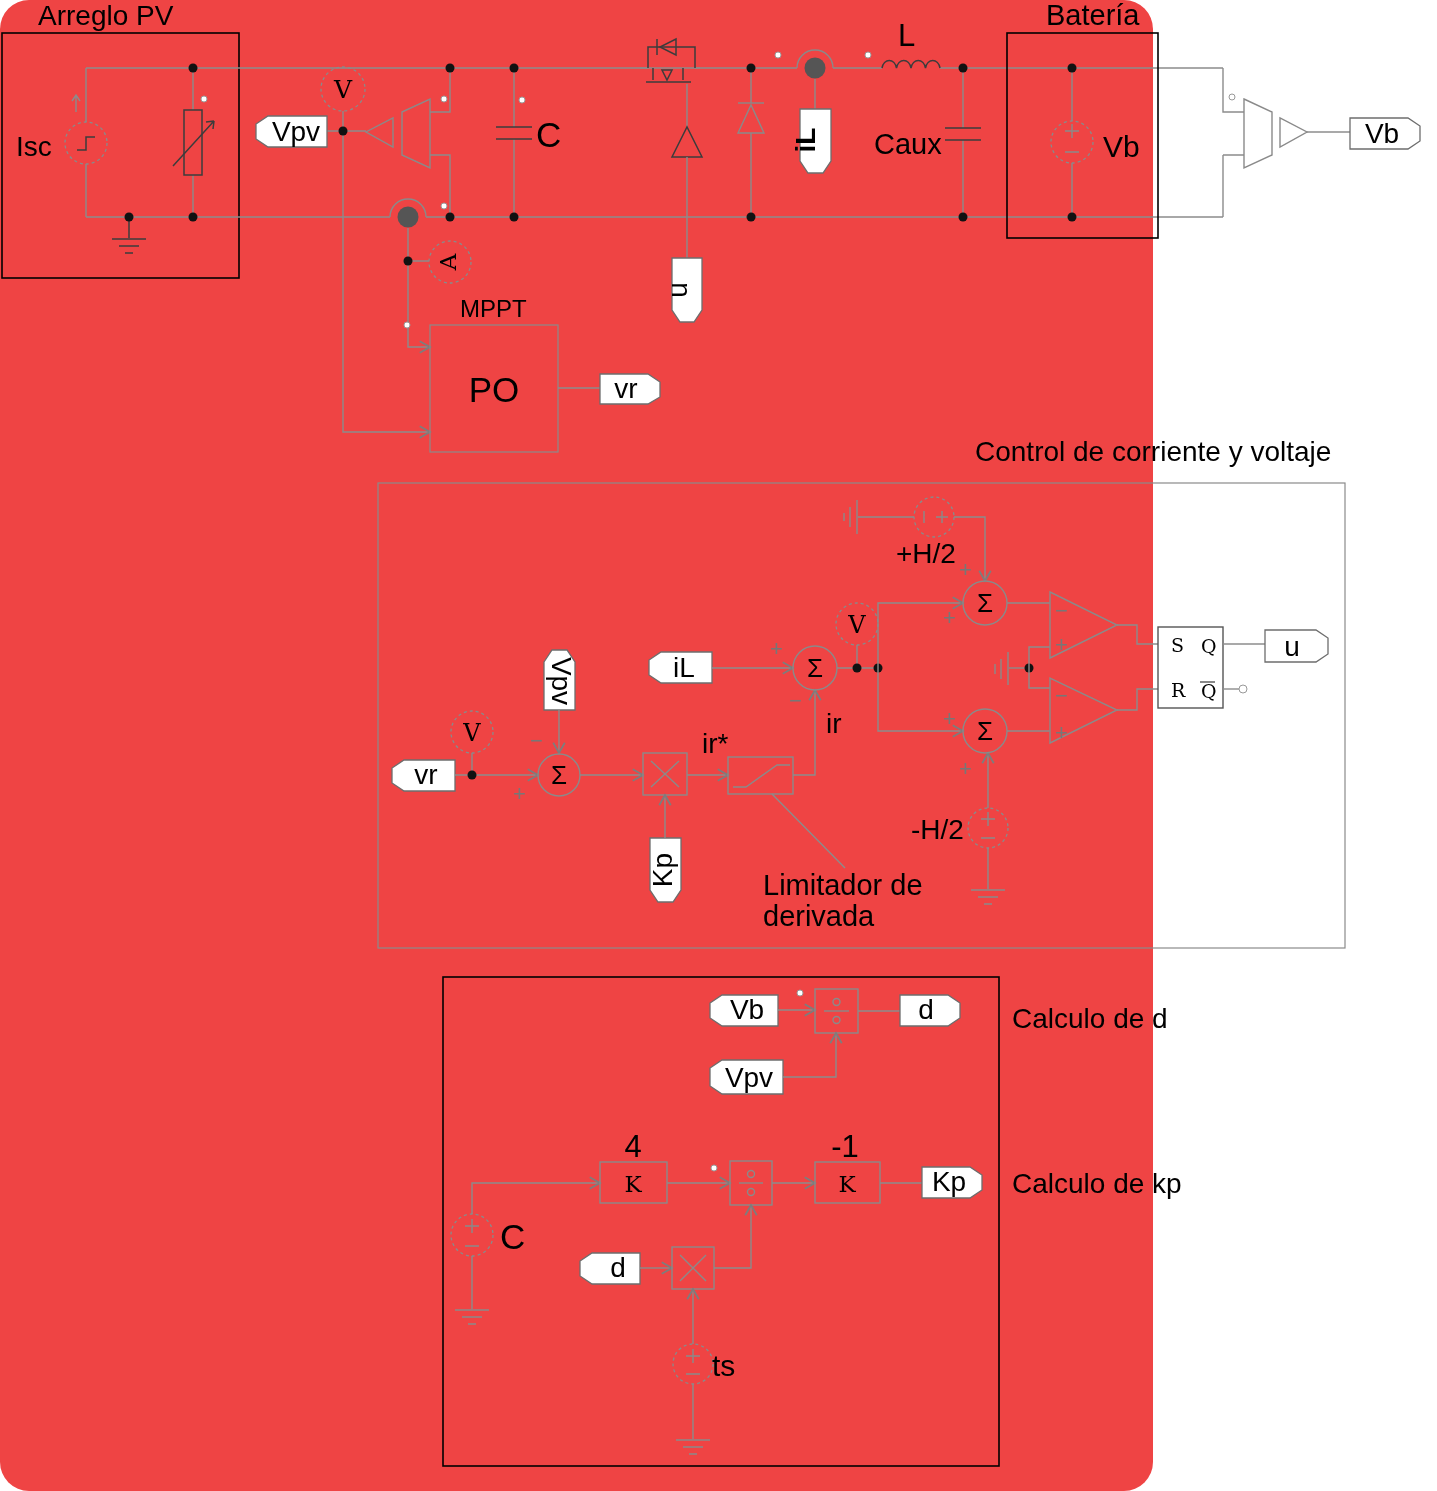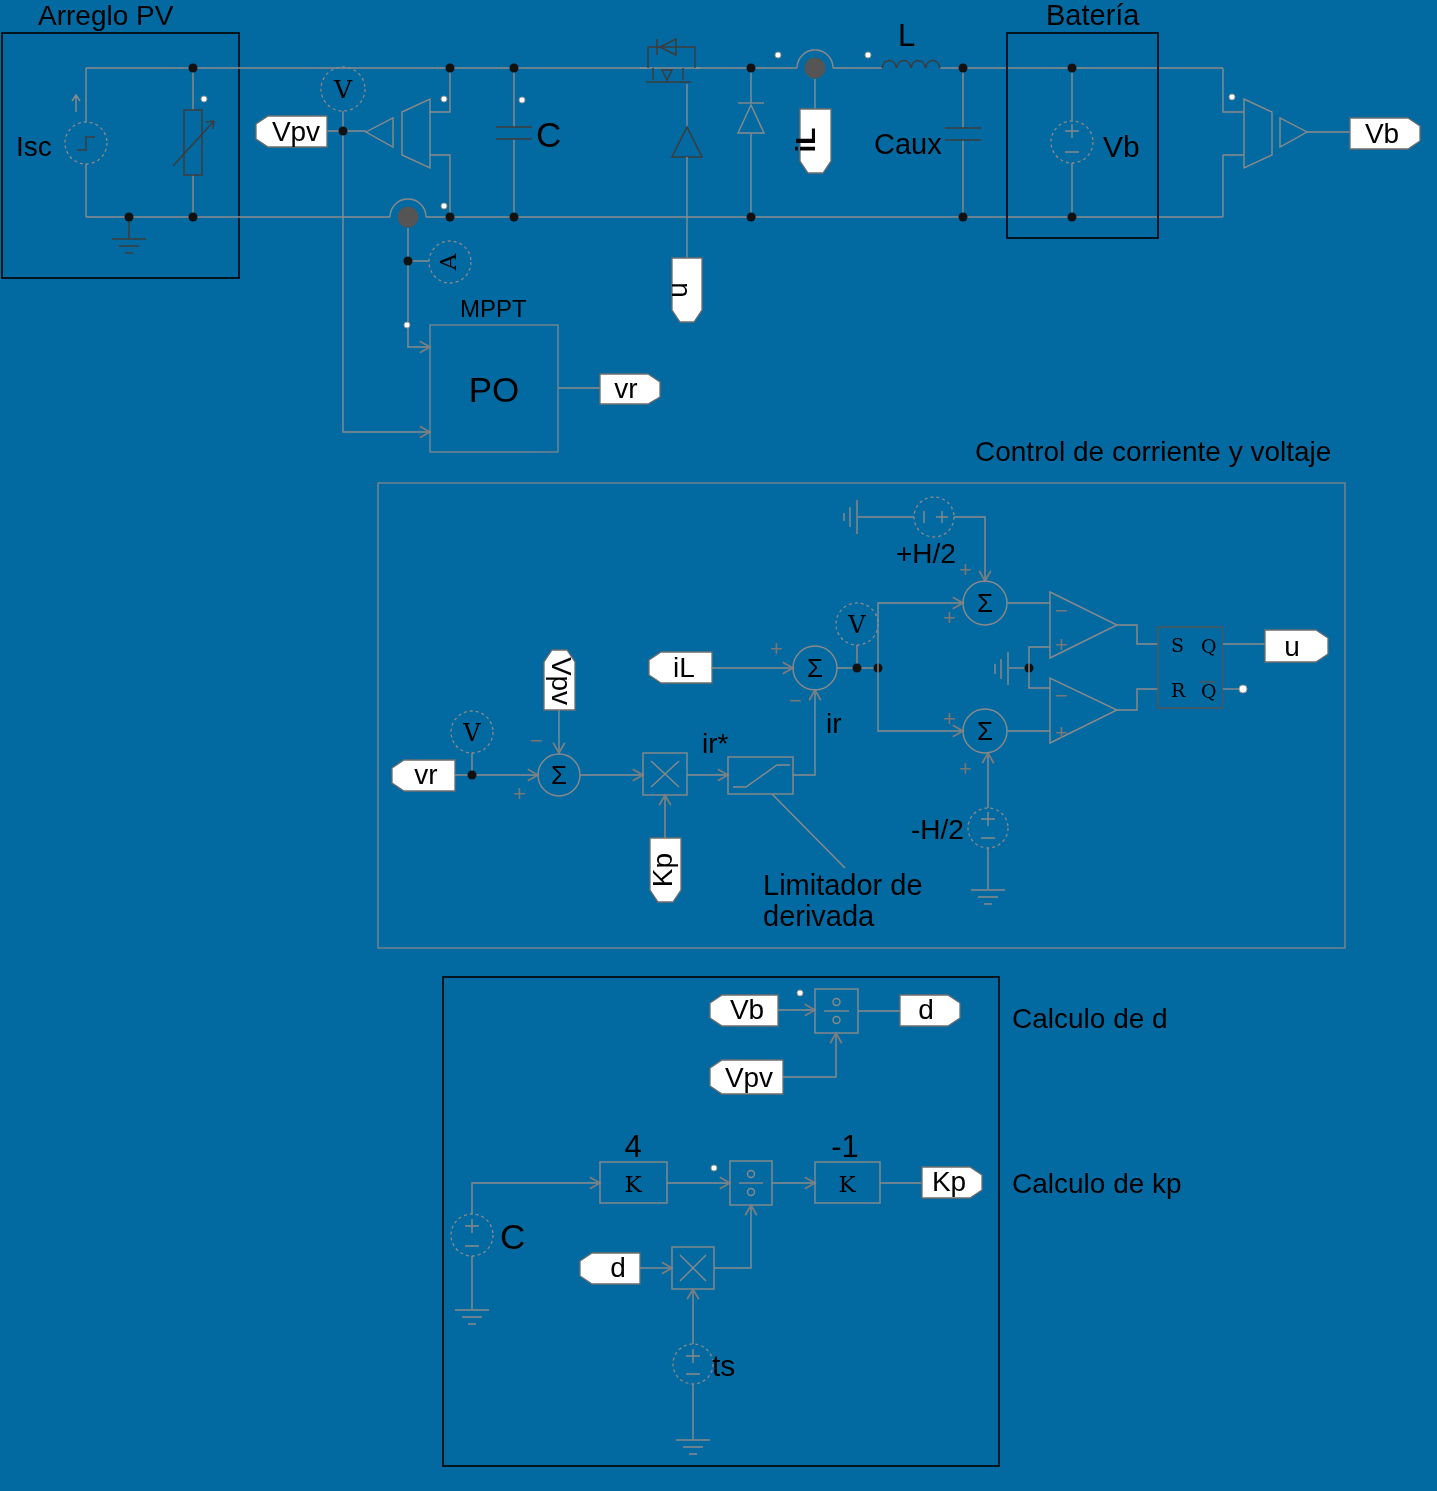--- a/index.html
+++ b/index.html
@@ -1,16 +1,16 @@
 <!DOCTYPE html>
 <html><head>
 <meta charset="utf-8">
 <style>
   html,body{margin:0;padding:0;background:#ffffff;}
-  .stage{width:1437px;height:1491px;position:relative;background:#0369a1;}
+  .stage{width:1153px;height:1491px;position:relative;background:#ef4444;border-radius:29px;}
   svg{display:block;}
   text{font-family:"Liberation Sans", sans-serif;fill:#000;}
   .serif{font-family:"DejaVu Serif", serif;}
   .wire{stroke:#8c8c8c;stroke-width:1.4;fill:none;}
   .wired{stroke:#555;stroke-width:1.4;fill:none;}
   .comp{stroke:#3c3c3c;stroke-width:1.5;fill:none;}
   .compg{stroke:#8a8a8a;stroke-width:1.4;fill:none;}
   .dash{stroke:#8a8a8a;stroke-width:1.3;fill:none;stroke-dasharray:3 3;}
   .tag{stroke:#6d6d6d;stroke-width:1.3;fill:#ffffff;}
   .dot{fill:#111;stroke:none;}

